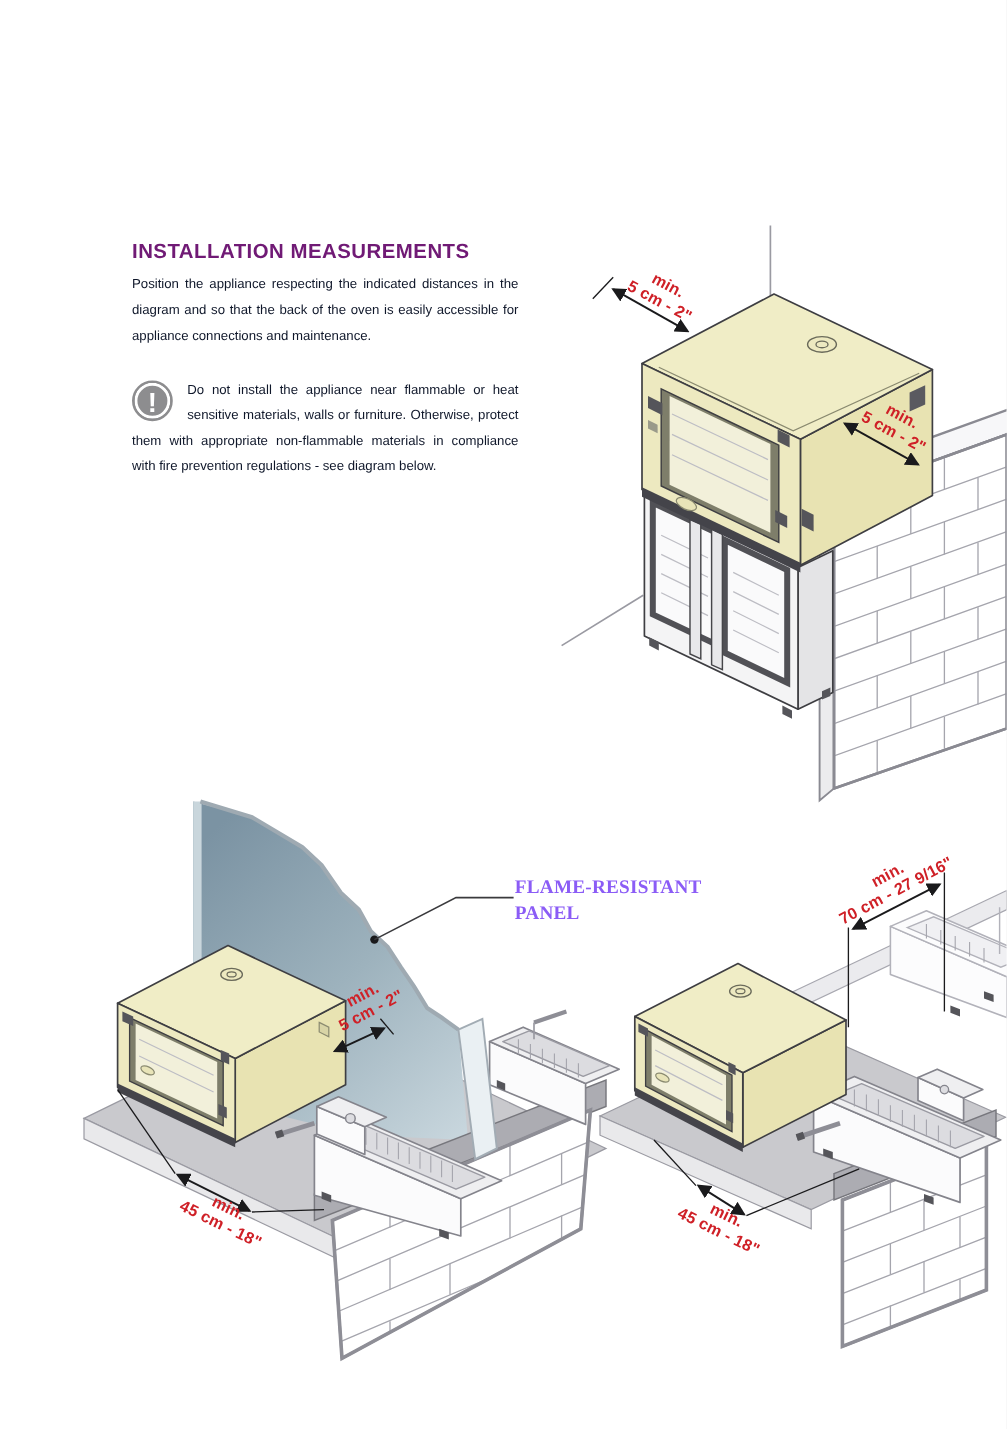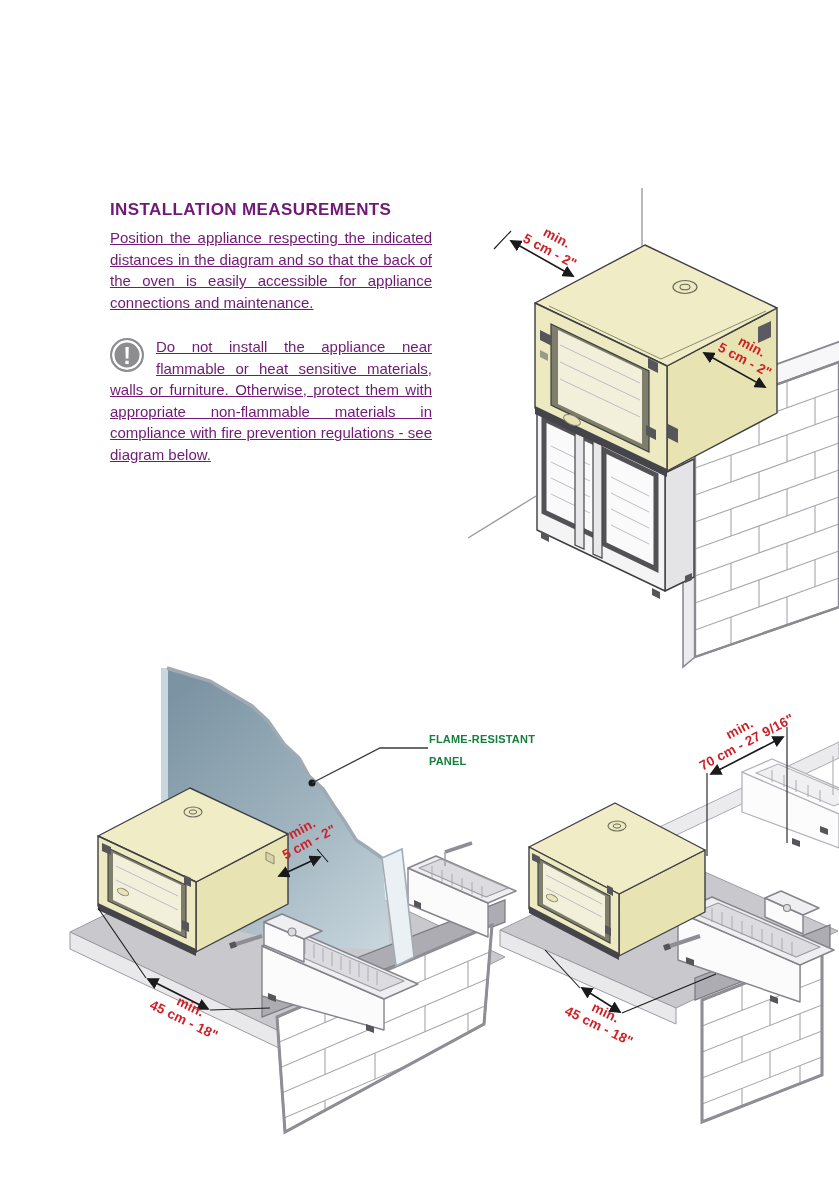--- a/index.html
+++ b/index.html
@@ -11,37 +11,36 @@
   
   .textcol{
     position:absolute;left:110px;top:200px;width:322px;
     color:#3a3a3d;
   }
   .title{
     font-size:17px;font-weight:700;color:#701a75;
     letter-spacing:.4px;margin:0 0 7px 0;
   }
   .para{
-    font-size:15px;line-height:21.5px;text-align:justify;margin:0;
-    color:#701a75;
-    text-decoration:underline;
+    font-size:11px;line-height:21.5px;text-align:justify;margin:0;
+    color:#0f172a;
   }
   .warning{margin-top:23px;}
   .warn-icon{
     float:left;width:34px;height:34px;margin:2px 12px 4px 0;
     border-radius:50%;background:#8d8d8f;border:2px solid #8d8d8f;
     box-shadow:inset 0 0 0 2.5px #ffffff;
     color:#ffffff;font-weight:700;font-size:23px;line-height:33px;
     text-align:center;box-sizing:border-box;
   }
   
   .panel-label{
     position:absolute;left:429px;top:729px;
-    font-size:11px;font-weight:700;color:#15803d;line-height:21.5px;
-    letter-spacing:.2px;white-space:nowrap;
+    font-size:16px;font-weight:700;color:#8b5cf6;line-height:21.5px;
+    letter-spacing:.2px;white-space:nowrap;font-family:Liberation Serif, serif;
   }
   
   svg.art{position:absolute;left:0;top:0;}
   .ol{stroke:#3e3e42;stroke-width:1.4;stroke-linejoin:round;}
   .thin{stroke:#8a8a70;stroke-width:1;fill:none;}
   .wallol{fill:#ffffff;stroke:#8a8a92;stroke-width:2.2;stroke-linejoin:round;}
   .course{stroke:#a5a5ad;stroke-width:1.1;fill:none;}
   .joint{stroke:#a5a5ad;stroke-width:1.1;fill:none;}
   .dimline{stroke:#1a1a1c;stroke-width:1.6;fill:none;}
   .extline{stroke:#1a1a1c;stroke-width:1.1;fill:none;}

